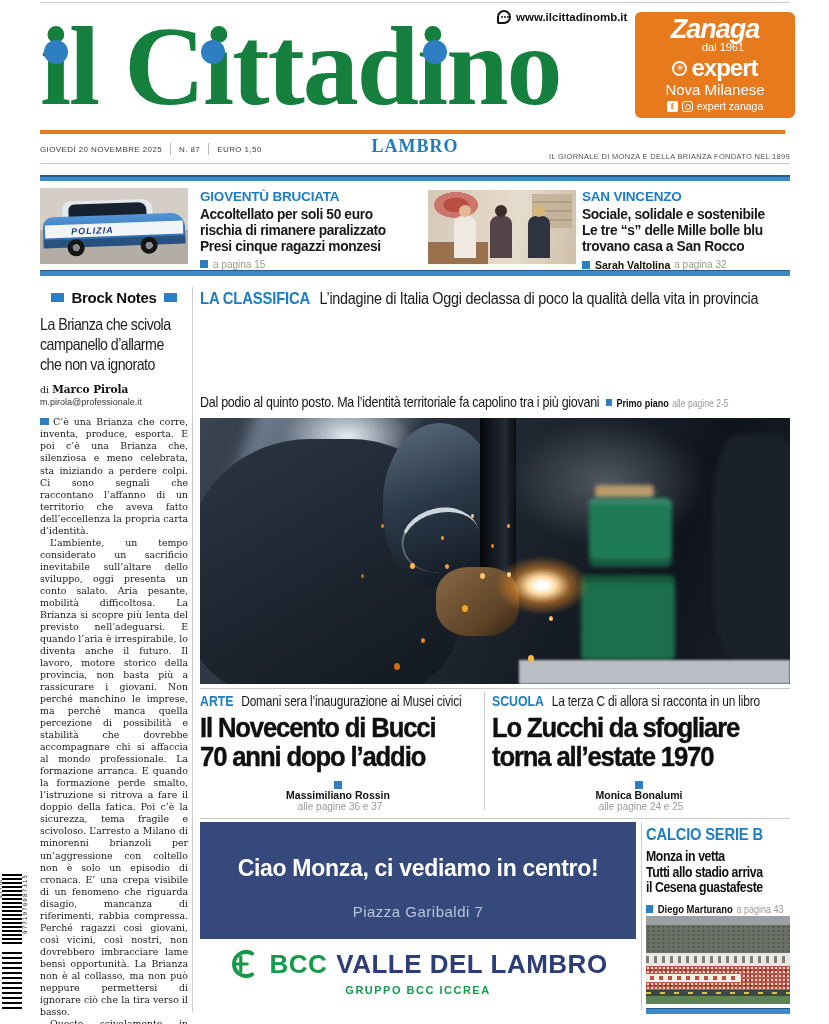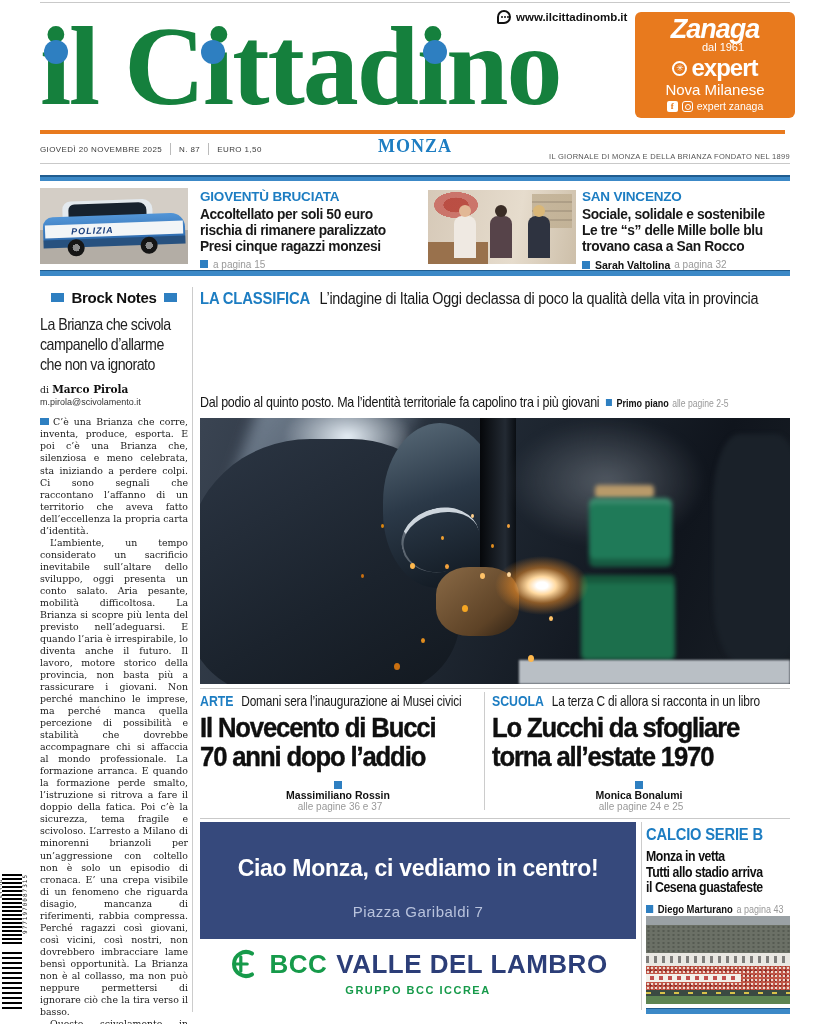--- a/index.html
+++ b/index.html
@@ -263,21 +263,21 @@
 
   <div id="orange-rule"></div>
 
   <div id="dateline">
     <span>GIOVEDÌ 20 NOVEMBRE 2025</span>
     <span class="sep"></span>
     <span>N. 87</span>
     <span class="sep"></span>
     <span>EURO 1,50</span>
   </div>
-  <div id="edition">MONZA</div>
+  <div id="edition">LAMBRO</div>
   <div id="tagline">IL GIORNALE DI MONZA E DELLA BRIANZA FONDATO NEL 1899</div>
   <div class="hr" id="rule-under-date"></div>
 
   <div class="bluebar" id="bar1"></div>
 
   <div id="t1-art">
     <div class="car">
       <div class="roof"></div>
         <div class="win"></div>
         <div class="body"></div>
@@ -335,21 +335,21 @@
     </div>
     <div id="brock-h">
       <div>La Brianza che scivola</div>
       <div>campanello d’allarme</div>
       <div>che non va ignorato</div>
     </div>
     <div id="brock-by">
       <span>di</span>
       <b>Marco Pirola</b>
     </div>
-    <div id="brock-email">m.pirola@scivolamento.it</div>
+    <div id="brock-email">m.pirola@professionale.it</div>
     <div id="brock-body">
       <p><span class="pmark"></span><span>C’è una Brianza che corre, inventa, produce, esporta. E poi c’è una Brianza che, silenziosa e meno celebrata, sta iniziando a perdere colpi. Ci sono segnali che raccontano l’affanno di un territorio che aveva fatto dell’eccellenza la propria carta d’identità.</span></p>
       <p class="indent">L’ambiente, un tempo considerato un sacrificio inevitabile sull’altare dello sviluppo, oggi presenta un conto salato. Aria pesante, mobilità difficoltosa. La Brianza si scopre più lenta del previsto nell’adeguarsi. E quando l’aria è irrespirabile, lo diventa anche il futuro. Il lavoro, motore storico della provincia, non basta più a rassicurare i giovani. Non perché manchino le imprese, ma perché manca quella percezione di possibilità e stabilità che dovrebbe accompagnare chi si affaccia al mondo professionale. La formazione arranca. E quando la formazione perde smalto, l’istruzione si ritrova a fare il doppio della fatica. Poi c’è la sicurezza, tema fragile e scivoloso. L’arresto a Milano di minorenni brianzoli per un’aggressione con coltello non è solo un episodio di cronaca. E’ una crepa visibile di un fenomeno che riguarda disagio, mancanza di riferimenti, rabbia compressa. Perché ragazzi così giovani, così vicini, così nostri, non dovrebbero imbracciare lame bensì opportunità. La Brianza non è al collasso, ma non può neppure permettersi di ignorare ciò che la tira verso il basso.</p>
       <p class="indent">Questo scivolamento in classifica non è un declassamento, ma un invito. A guardarsi allo specchio, a riscoprire la capacità di innovare senza perdere l’umanità, a costruire un territorio che torni ad attrarre talenti, giovani, idee. Perché la Brianza ha tutto per essere un modello. Ma nessun modello vive di rendita. Vive di visione, coraggio e responsabilità. E il momento di esercitarli è adesso.</p>
     </div>
   </div>
 
   <div id="barcode">
     <div class="issue">51120</div>
     <div class="stripes"></div>

